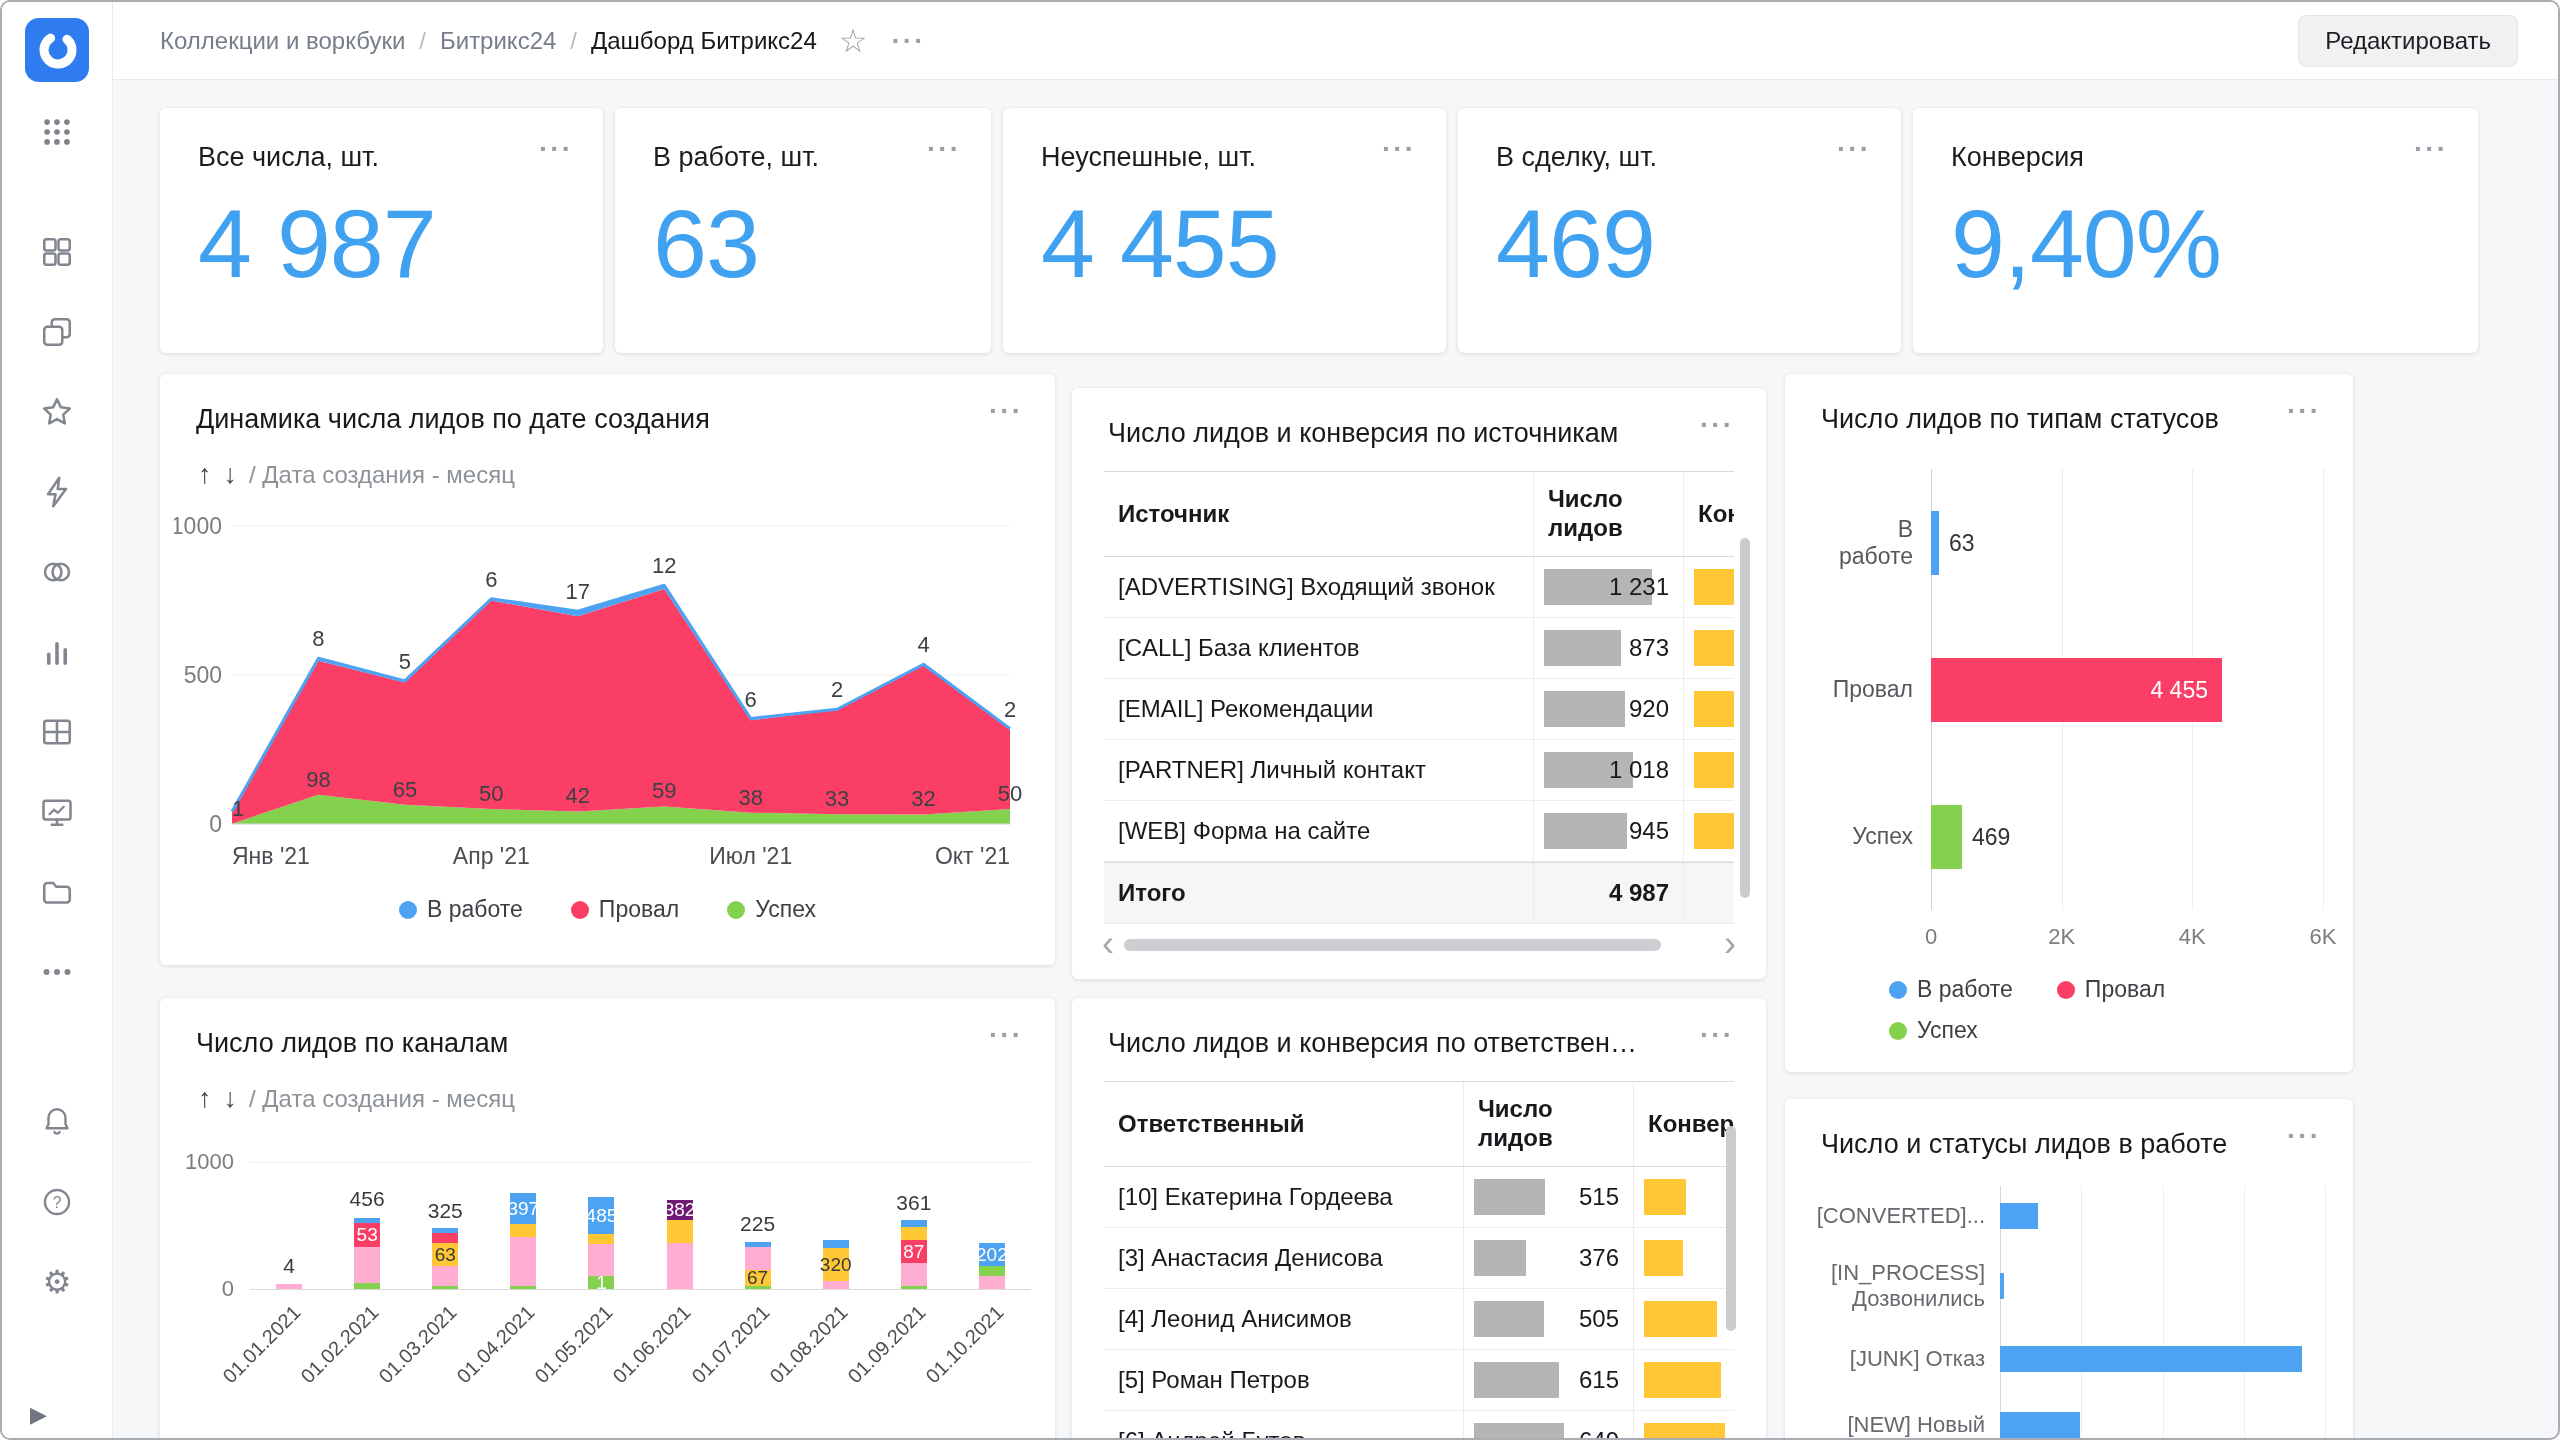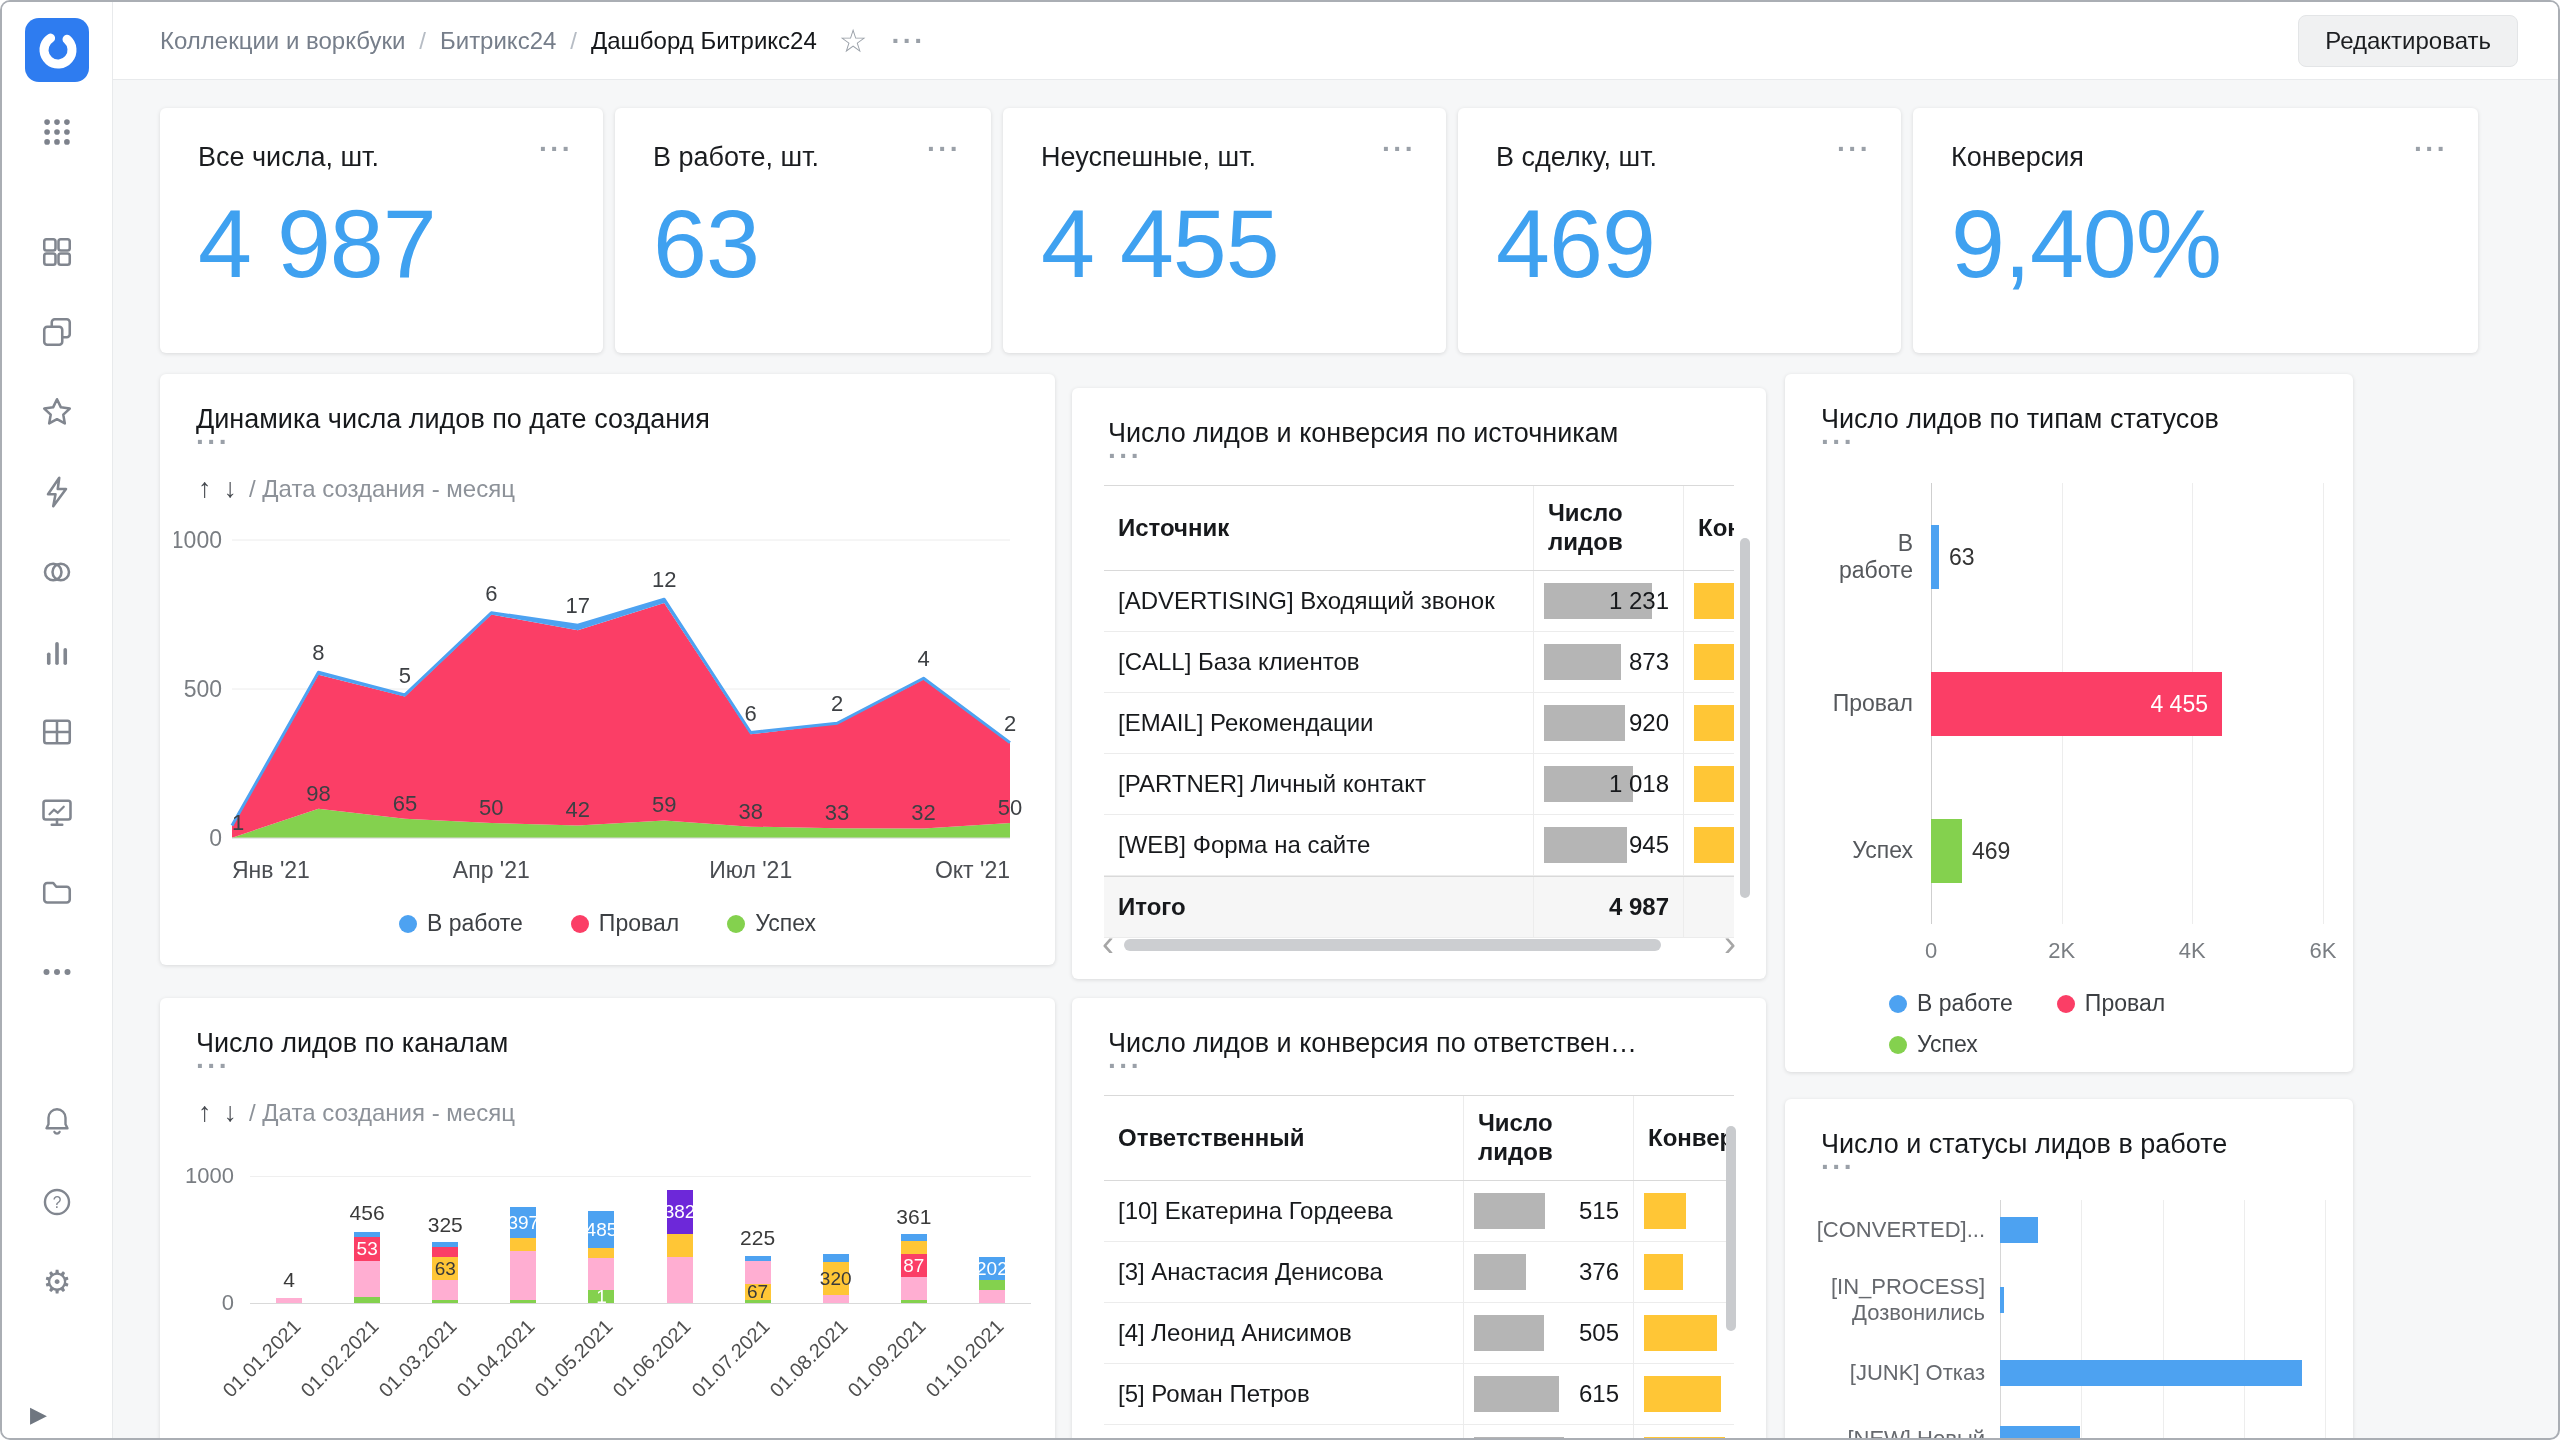--- a/index.html
+++ b/index.html
@@ -32,21 +32,21 @@
   .content{position:absolute;left:110px;right:0;top:78px;bottom:0;overflow:hidden;}
   .card{position:absolute;background:#fff;border-radius:6px;box-shadow:0 1px 4px rgba(0,0,0,.12);box-sizing:border-box;overflow:hidden;}
 
   #kpi-row{position:absolute;left:48px;top:28px;display:flex;gap:12px;}
   .kpi-card{position:relative;height:245px;padding:34px 30px 0 38px;}
   .kpi-head{display:flex;justify-content:space-between;align-items:flex-start;}
   .kpi-title{font-size:27px;color:#1b1d20;}
   .menu-dots{font-size:28px;color:#9aa0a8;font-weight:700;letter-spacing:2px;line-height:.5;cursor:pointer;}
   .kpi-value{margin-top:22px;font-size:97px;font-weight:500;color:#3fa1f0;line-height:1;white-space:nowrap;letter-spacing:-1px;}
 
-  .card-head{display:flex;justify-content:space-between;align-items:flex-start;padding:30px 32px 0 36px;flex-direction:column;}
+  .card-head{display:flex;justify-content:space-between;align-items:flex-start;padding:30px 32px 0 36px;}
   .card-title{margin:0;font-size:27px;font-weight:500;color:#17191c;white-space:nowrap;overflow:hidden;text-overflow:ellipsis;}
   .w525{max-width:525px;} .w530{max-width:530px;} .w420{max-width:420px;} .w430{max-width:430px;}
 
   .sort-row{display:flex;align-items:center;gap:12px;margin:24px 0 0 38px;}
   .sort-ic{font-size:27px;color:#474b51;cursor:pointer;}
   .sort-label{font-size:24px;color:#8d9299;}
 
   
   #card-area{left:48px;top:294px;width:895px;height:591px;}
   #card-sources{left:960px;top:308px;width:694px;height:591px;}
@@ -550,21 +550,21 @@
                 <div class="cseg" style="height: 37px; background: rgb(77, 162, 241);">
                   <span class="cseglab">485</span>
                 </div>
               </div>
               <span class="cxlab">01.05.2021</span>
             </div>
             <div class="cslot">
               <div class="cstack">
                 <div class="cseg" style="height: 46px; background: rgb(255, 174, 210);"></div>
                 <div class="cseg" style="height: 23px; background: rgb(255, 198, 54);"></div>
-                <div class="cseg" style="height: 44px; background: #6d28d9;">
+                <div class="cseg" style="height: 20px; background: #701a75;">
                   <span class="cseglab">382</span>
                 </div>
               </div>
               <span class="cxlab">01.06.2021</span>
             </div>
             <div class="cslot">
               <div class="cstack">
                 <div class="cseg" style="height: 3px; background: rgb(132, 209, 78);"></div>
                 <div class="cseg" style="height: 16px; background: rgb(255, 198, 54);">
                   <span class="cseglab dark">67</span>

